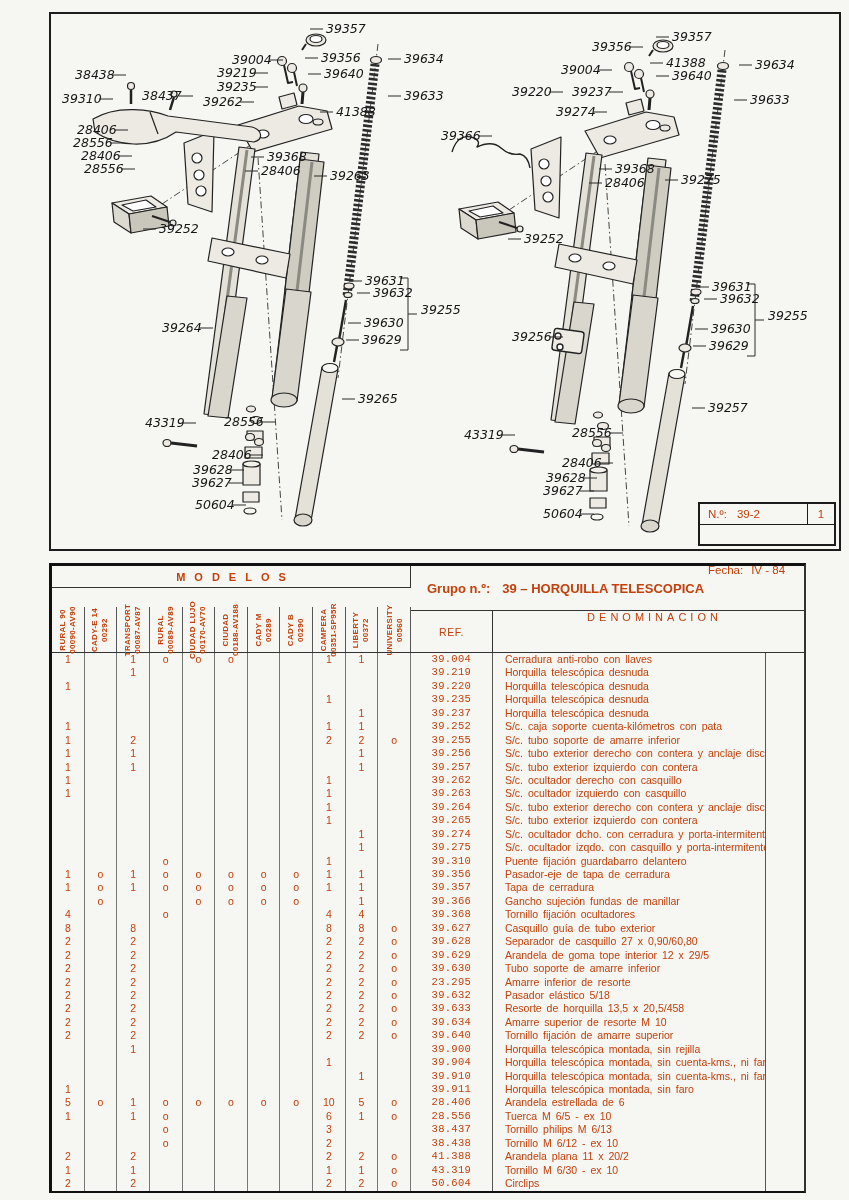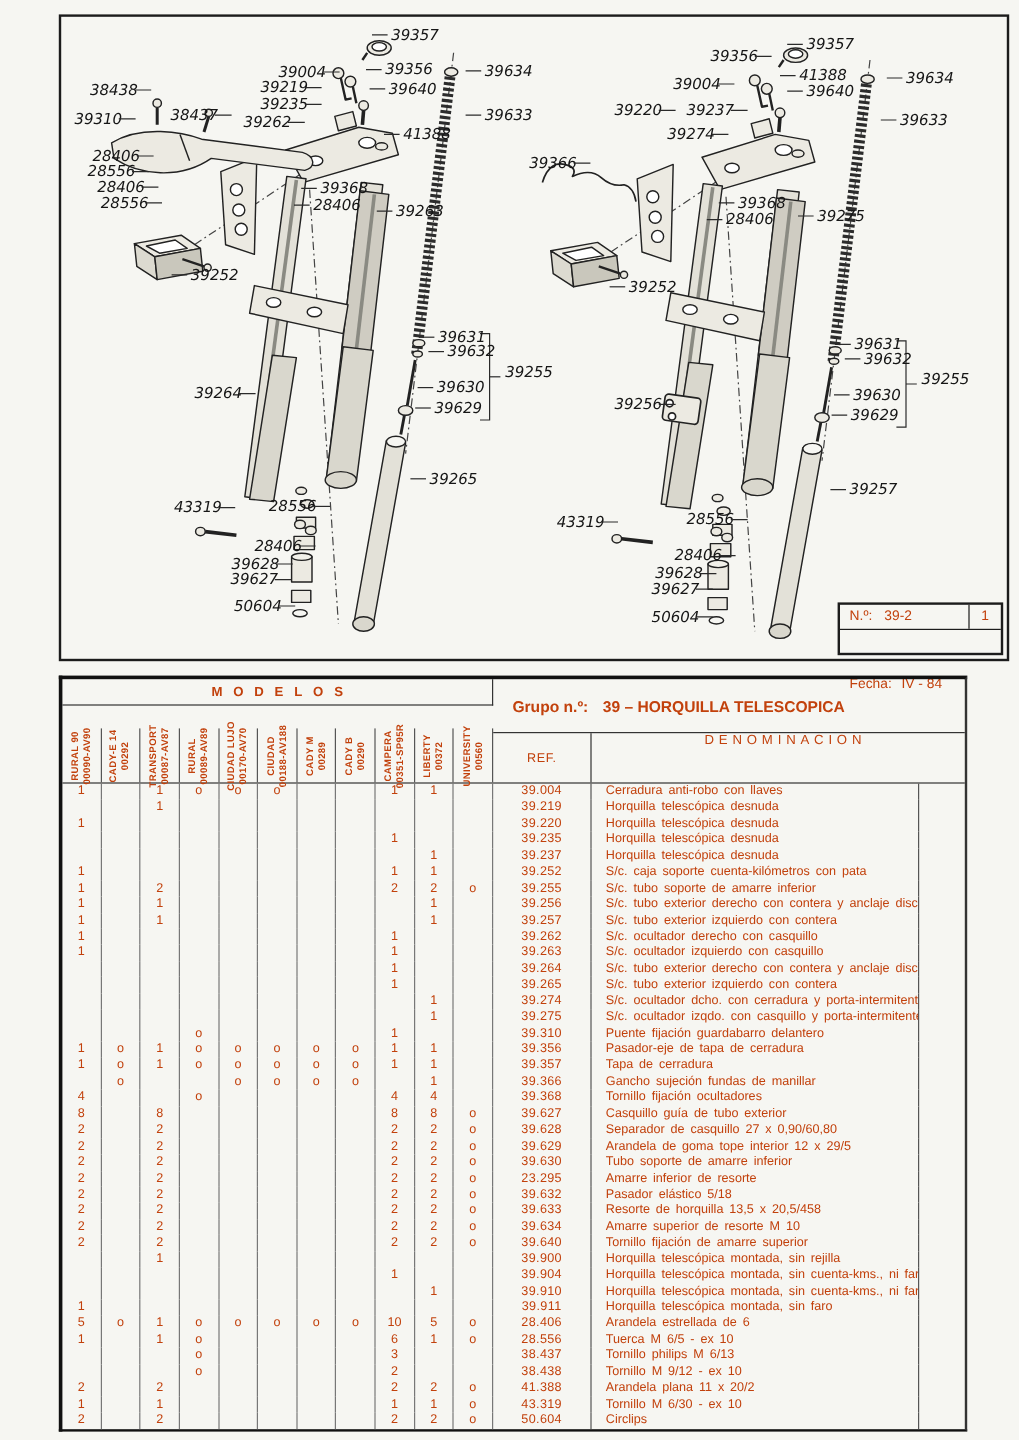--- a/index.html
+++ b/index.html
@@ -33,21 +33,21 @@
   .mname,.mcode{font-size:8px;font-weight:bold;letter-spacing:.3px;}
   .hdr-right{flex:1;display:flex;flex-direction:column;}
   .grupo{height:45px;border-bottom:1px solid #333;display:flex;align-items:center;padding-left:16px;gap:12px;
      font-size:13px;font-weight:bold;}
   .refdenom{flex:1;display:flex;align-items:flex-start;gap:12px;}
   .ref-h{width:82px;border-right:1px solid #333;text-align:center;font-size:10.5px;letter-spacing:.5px;align-self:stretch;display:flex;align-items:center;justify-content:center;}
   .den-h{flex:1;text-align:center;font-size:11px;letter-spacing:4px;}
   .tbody{}
   .row{height:13.45px;display:flex;line-height:13.45px;}
   .q{width:32.64px;border-right:1px solid #777;text-align:center;font-size:10.5px;}
-  .ref{width:82px;border-right:1px solid #555;text-align:center;font-size:10.5px;letter-spacing:.3px;}
+  .ref{width:82px;border-right:1px solid #555;text-align:center;font-size:10.5px;letter-spacing:.3px;font-family:Liberation Mono, monospace;}
   .den{width:273px;border-right:1px solid #555;padding-left:12px;white-space:nowrap;overflow:hidden;word-spacing:2px;font-size:10.5px;}
   .nar{flex:1;}
 </style>
 </head>
 <body>
 
 <div class="page">
 
   <div class="diagram-frame">
     <svg width="788" height="535" viewBox="51 14 788 535">
@@ -954,21 +954,21 @@
           <div class="q"></div>
           <div class="q">o</div>
           <div class="q"></div>
           <div class="q"></div>
           <div class="q"></div>
           <div class="q"></div>
           <div class="q">2</div>
           <div class="q"></div>
           <div class="q"></div>
           <div class="ref">38.438</div>
-          <div class="den">Tornillo M 9/12 - ex 10</div>
+          <div class="den">Tornillo M 6/12 - ex 10</div>
           <div class="nar"></div>
         </div>
         <div class="row">
           <div class="q">2</div>
           <div class="q"></div>
           <div class="q">2</div>
           <div class="q"></div>
           <div class="q"></div>
           <div class="q"></div>
           <div class="q"></div>

